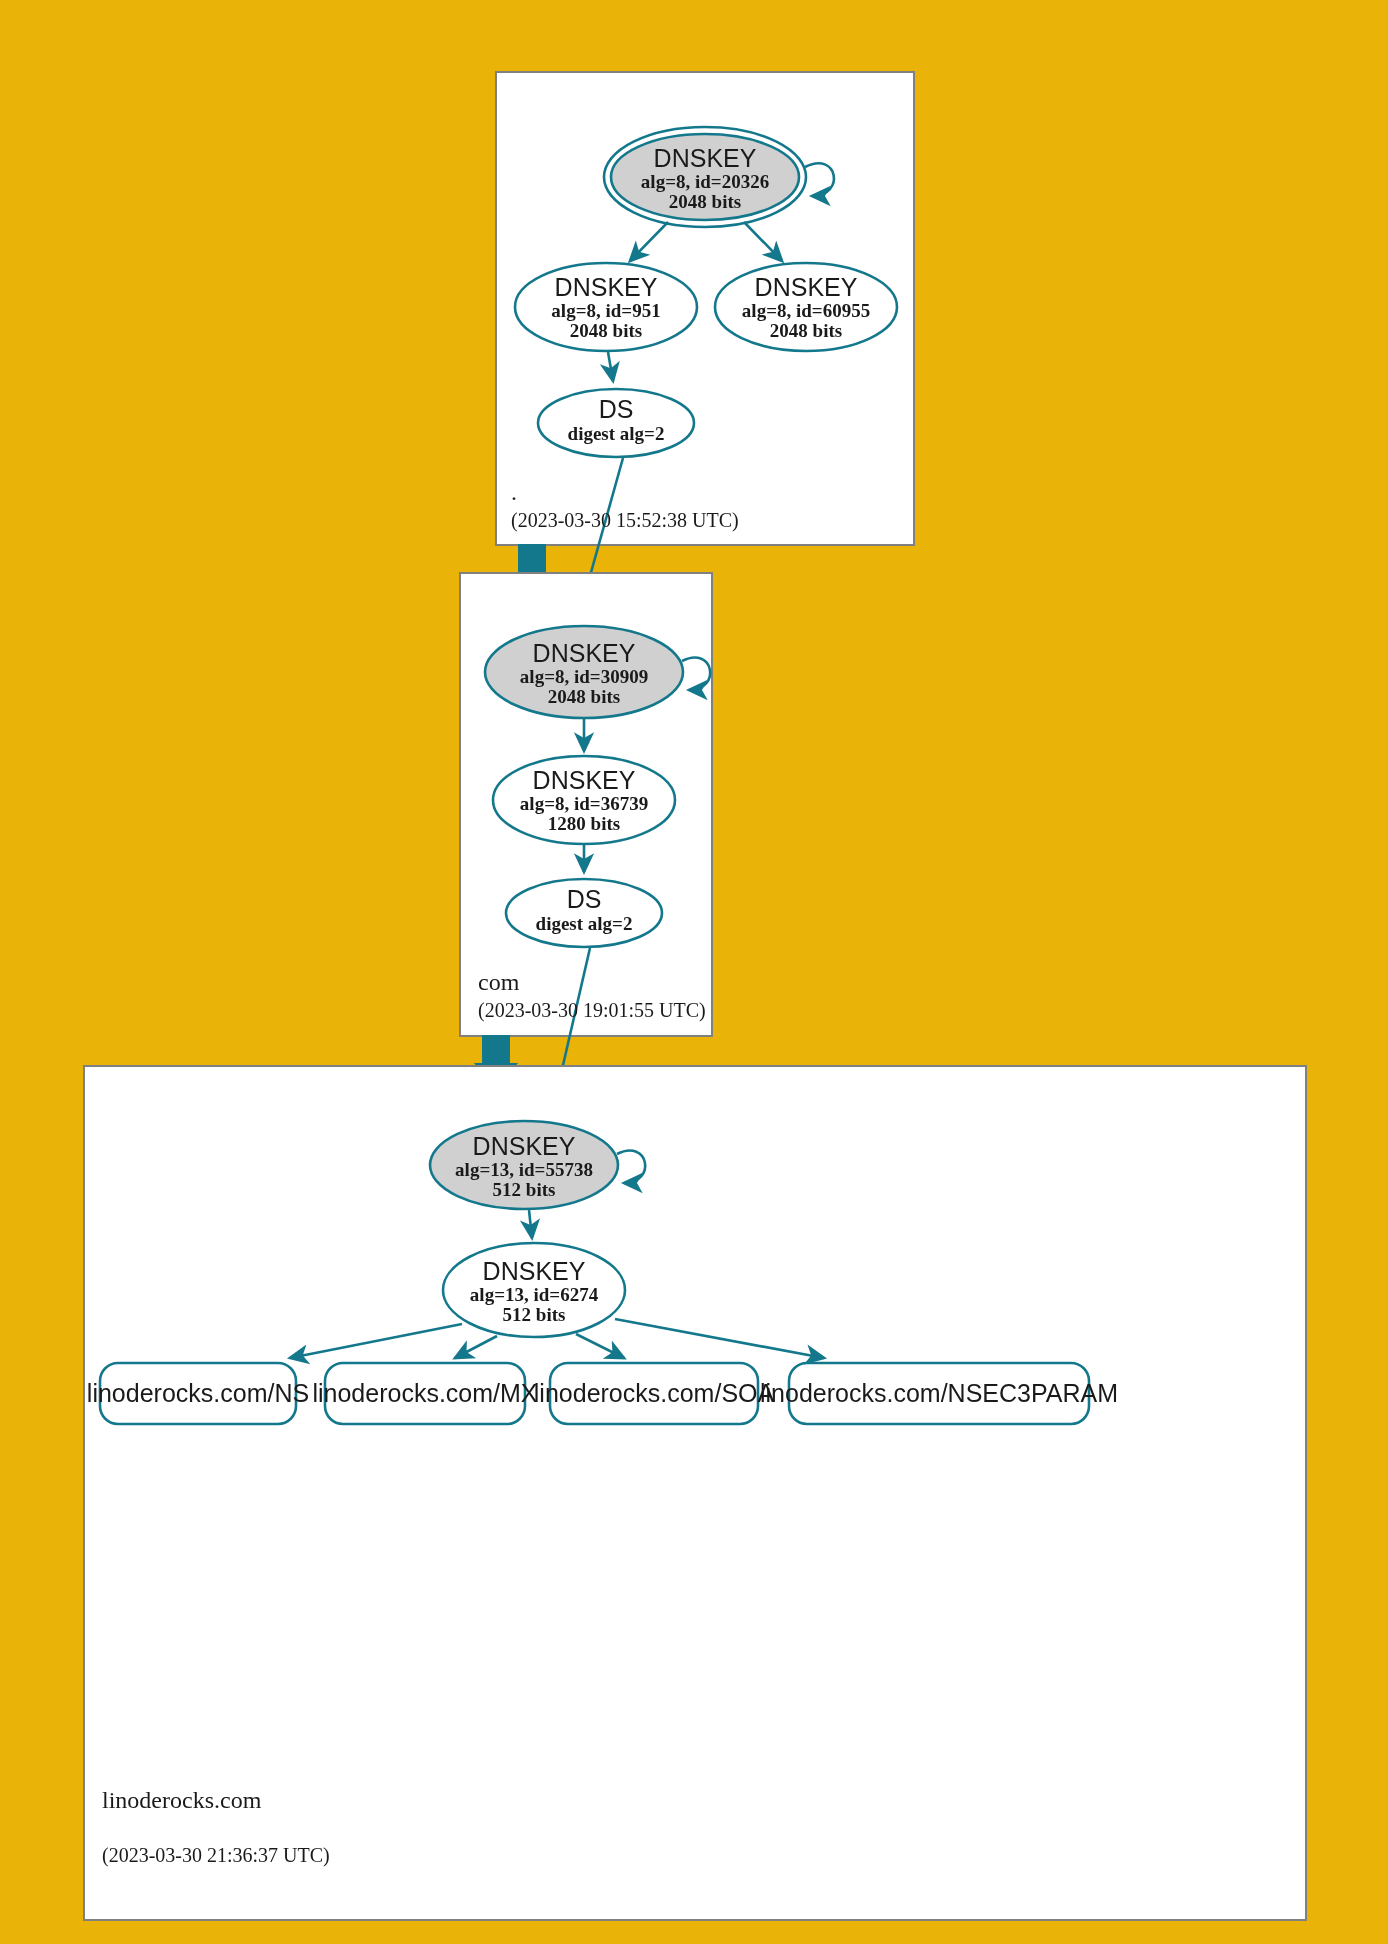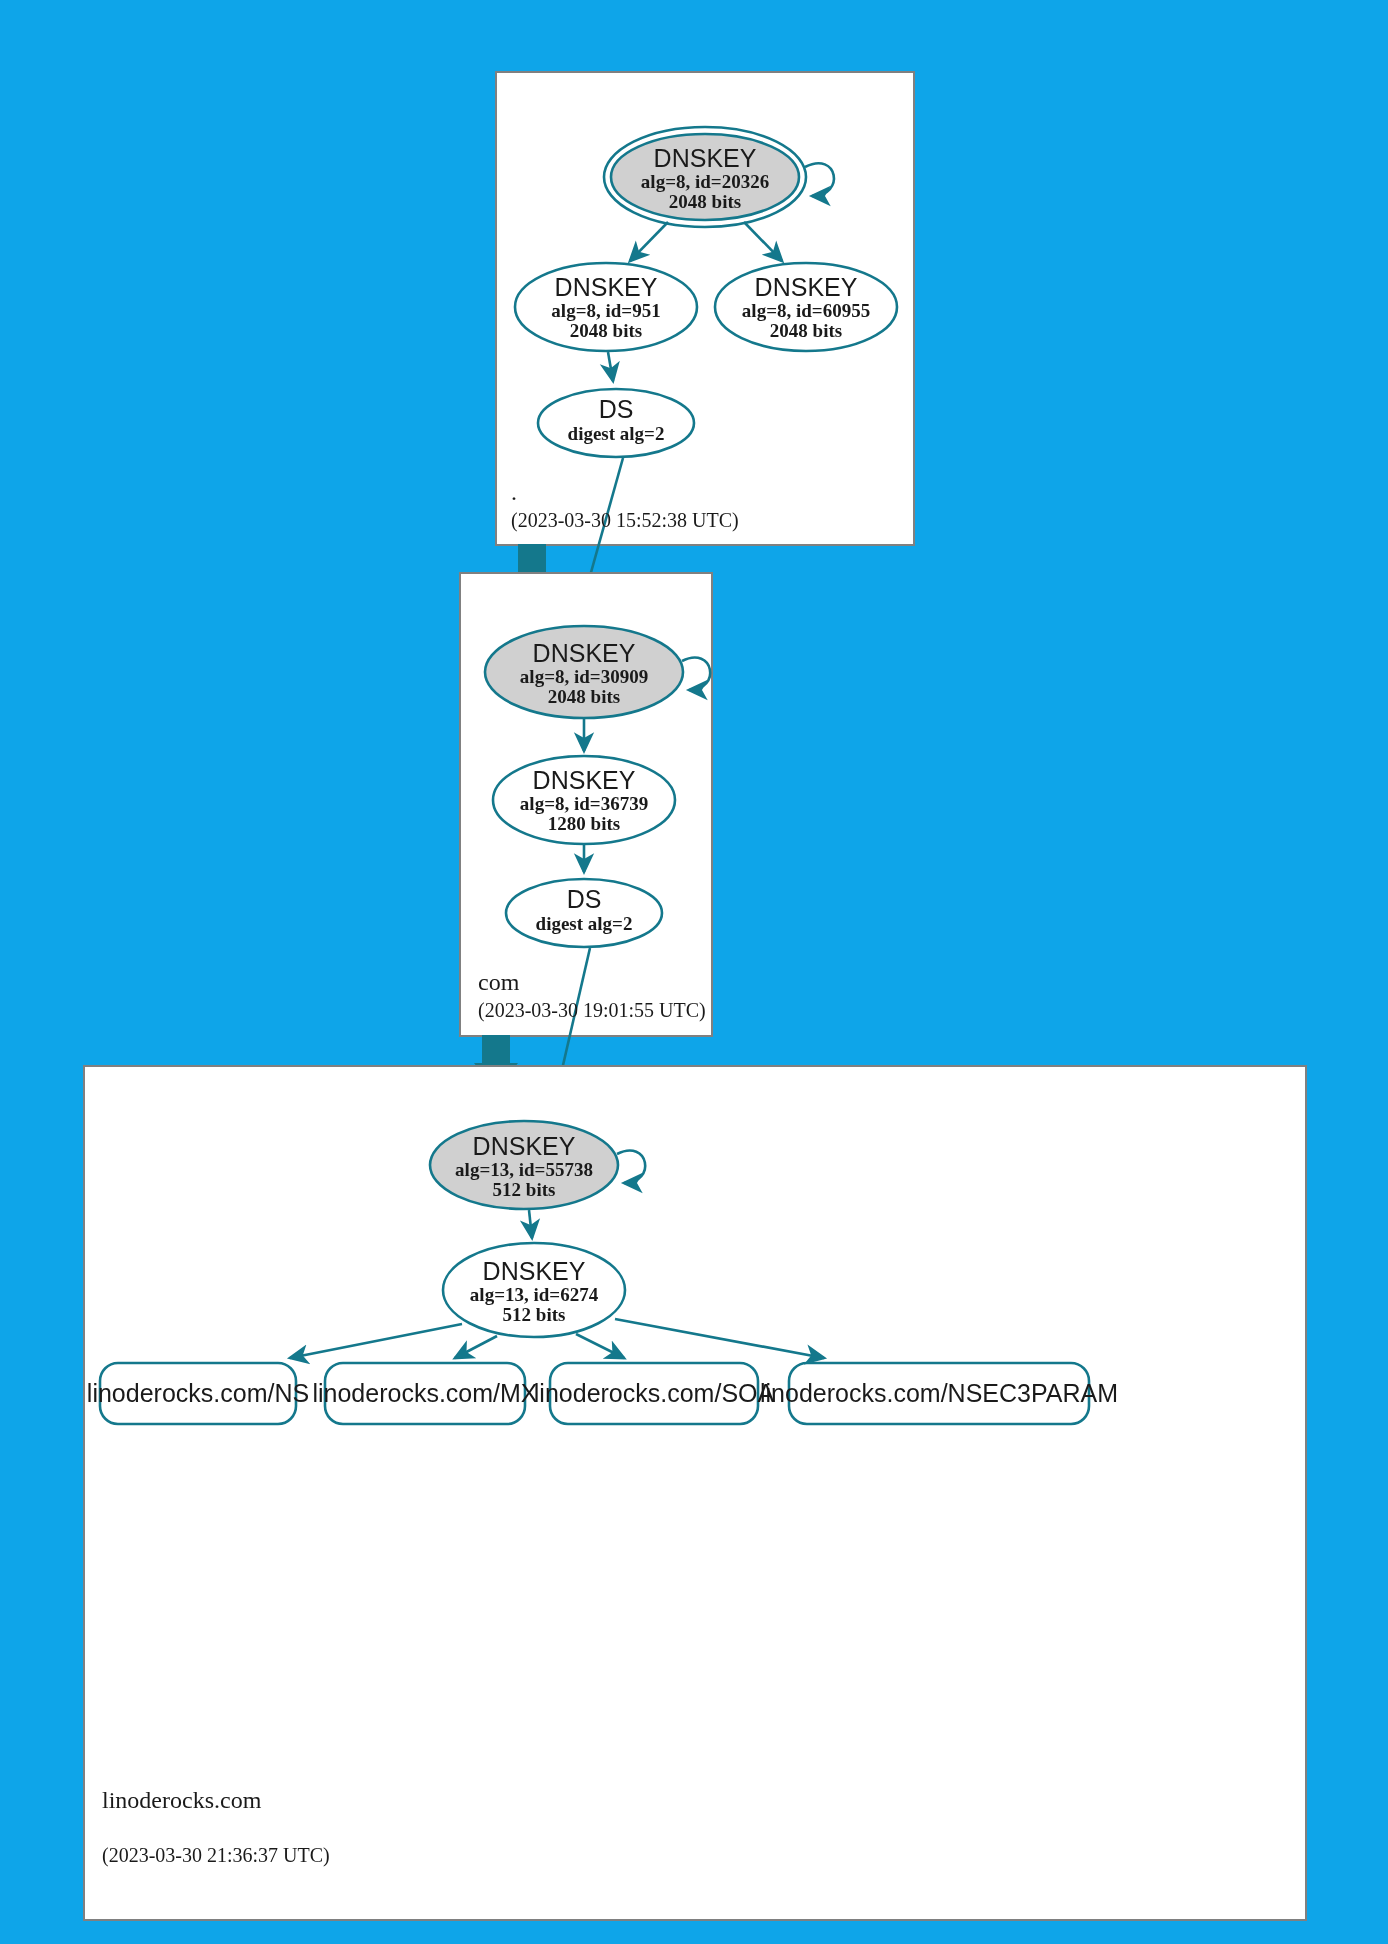--- a/index.html
+++ b/index.html
@@ -1,17 +1,17 @@
 <!DOCTYPE html>
 <html><head>
 <meta charset="utf-8">
 <style>
   html,body{margin:0;padding:0;background:#ffffff;}
   body{font-family:"Liberation Sans", sans-serif;}
-  #stage{position:relative;width:1388px;height:1944px;background:#0ea5e9;overflow:hidden;}
+  #stage{position:relative;width:1388px;height:1944px;background:#eab308;overflow:hidden;}
   svg#graph{position:absolute;left:0;top:0;width:1388px;height:1944px;}
 
   .zone-box{fill:#ffffff;stroke:#808080;stroke-width:2;}
   .ell{fill:#ffffff;stroke:#14788c;stroke-width:2.6;}
   .ell.anchor{fill:#d0d0d0;}
   .ell.outer{fill:none;stroke:#14788c;stroke-width:2.6;}
   .rrbox{fill:#ffffff;stroke:#14788c;stroke-width:2.6;}
   .edge{fill:none;stroke:#14788c;stroke-width:2.6;}
   .edge-thick{fill:#14788c;stroke:#14788c;stroke-width:2;}
 

